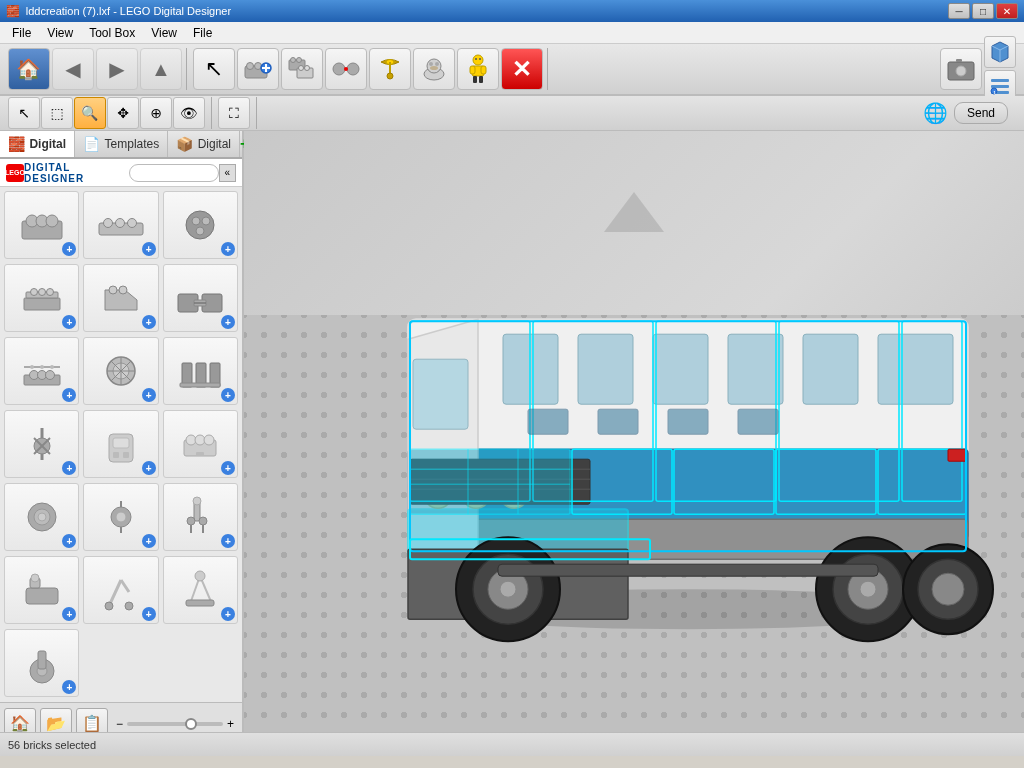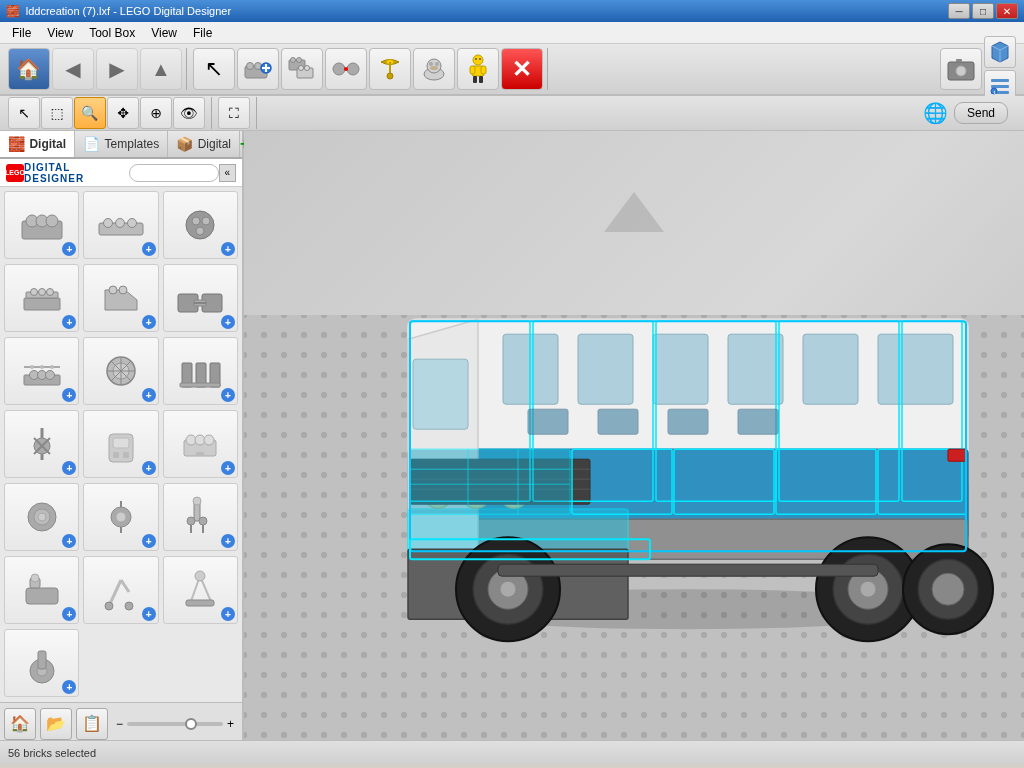--- a/index.html
+++ b/index.html
@@ -314,21 +314,21 @@
       border: 1px solid #aaa;
       padding: 3px 12px;
       border-radius: 9px;
       cursor: pointer;
       font-size: 12px;
     }
 
     
     #statusbar {
       position: absolute;
-      bottom: 4px;
+      bottom: 12px;
       left: 0;
       right: 0;
       height: 24px;
       background: linear-gradient(to bottom, #e0e0e0, #d0d0d0);
       border-top: 1px solid #bbb;
       display: flex;
       align-items: center;
       padding: 0 8px;
       font-size: 11px;
       color: #333;

